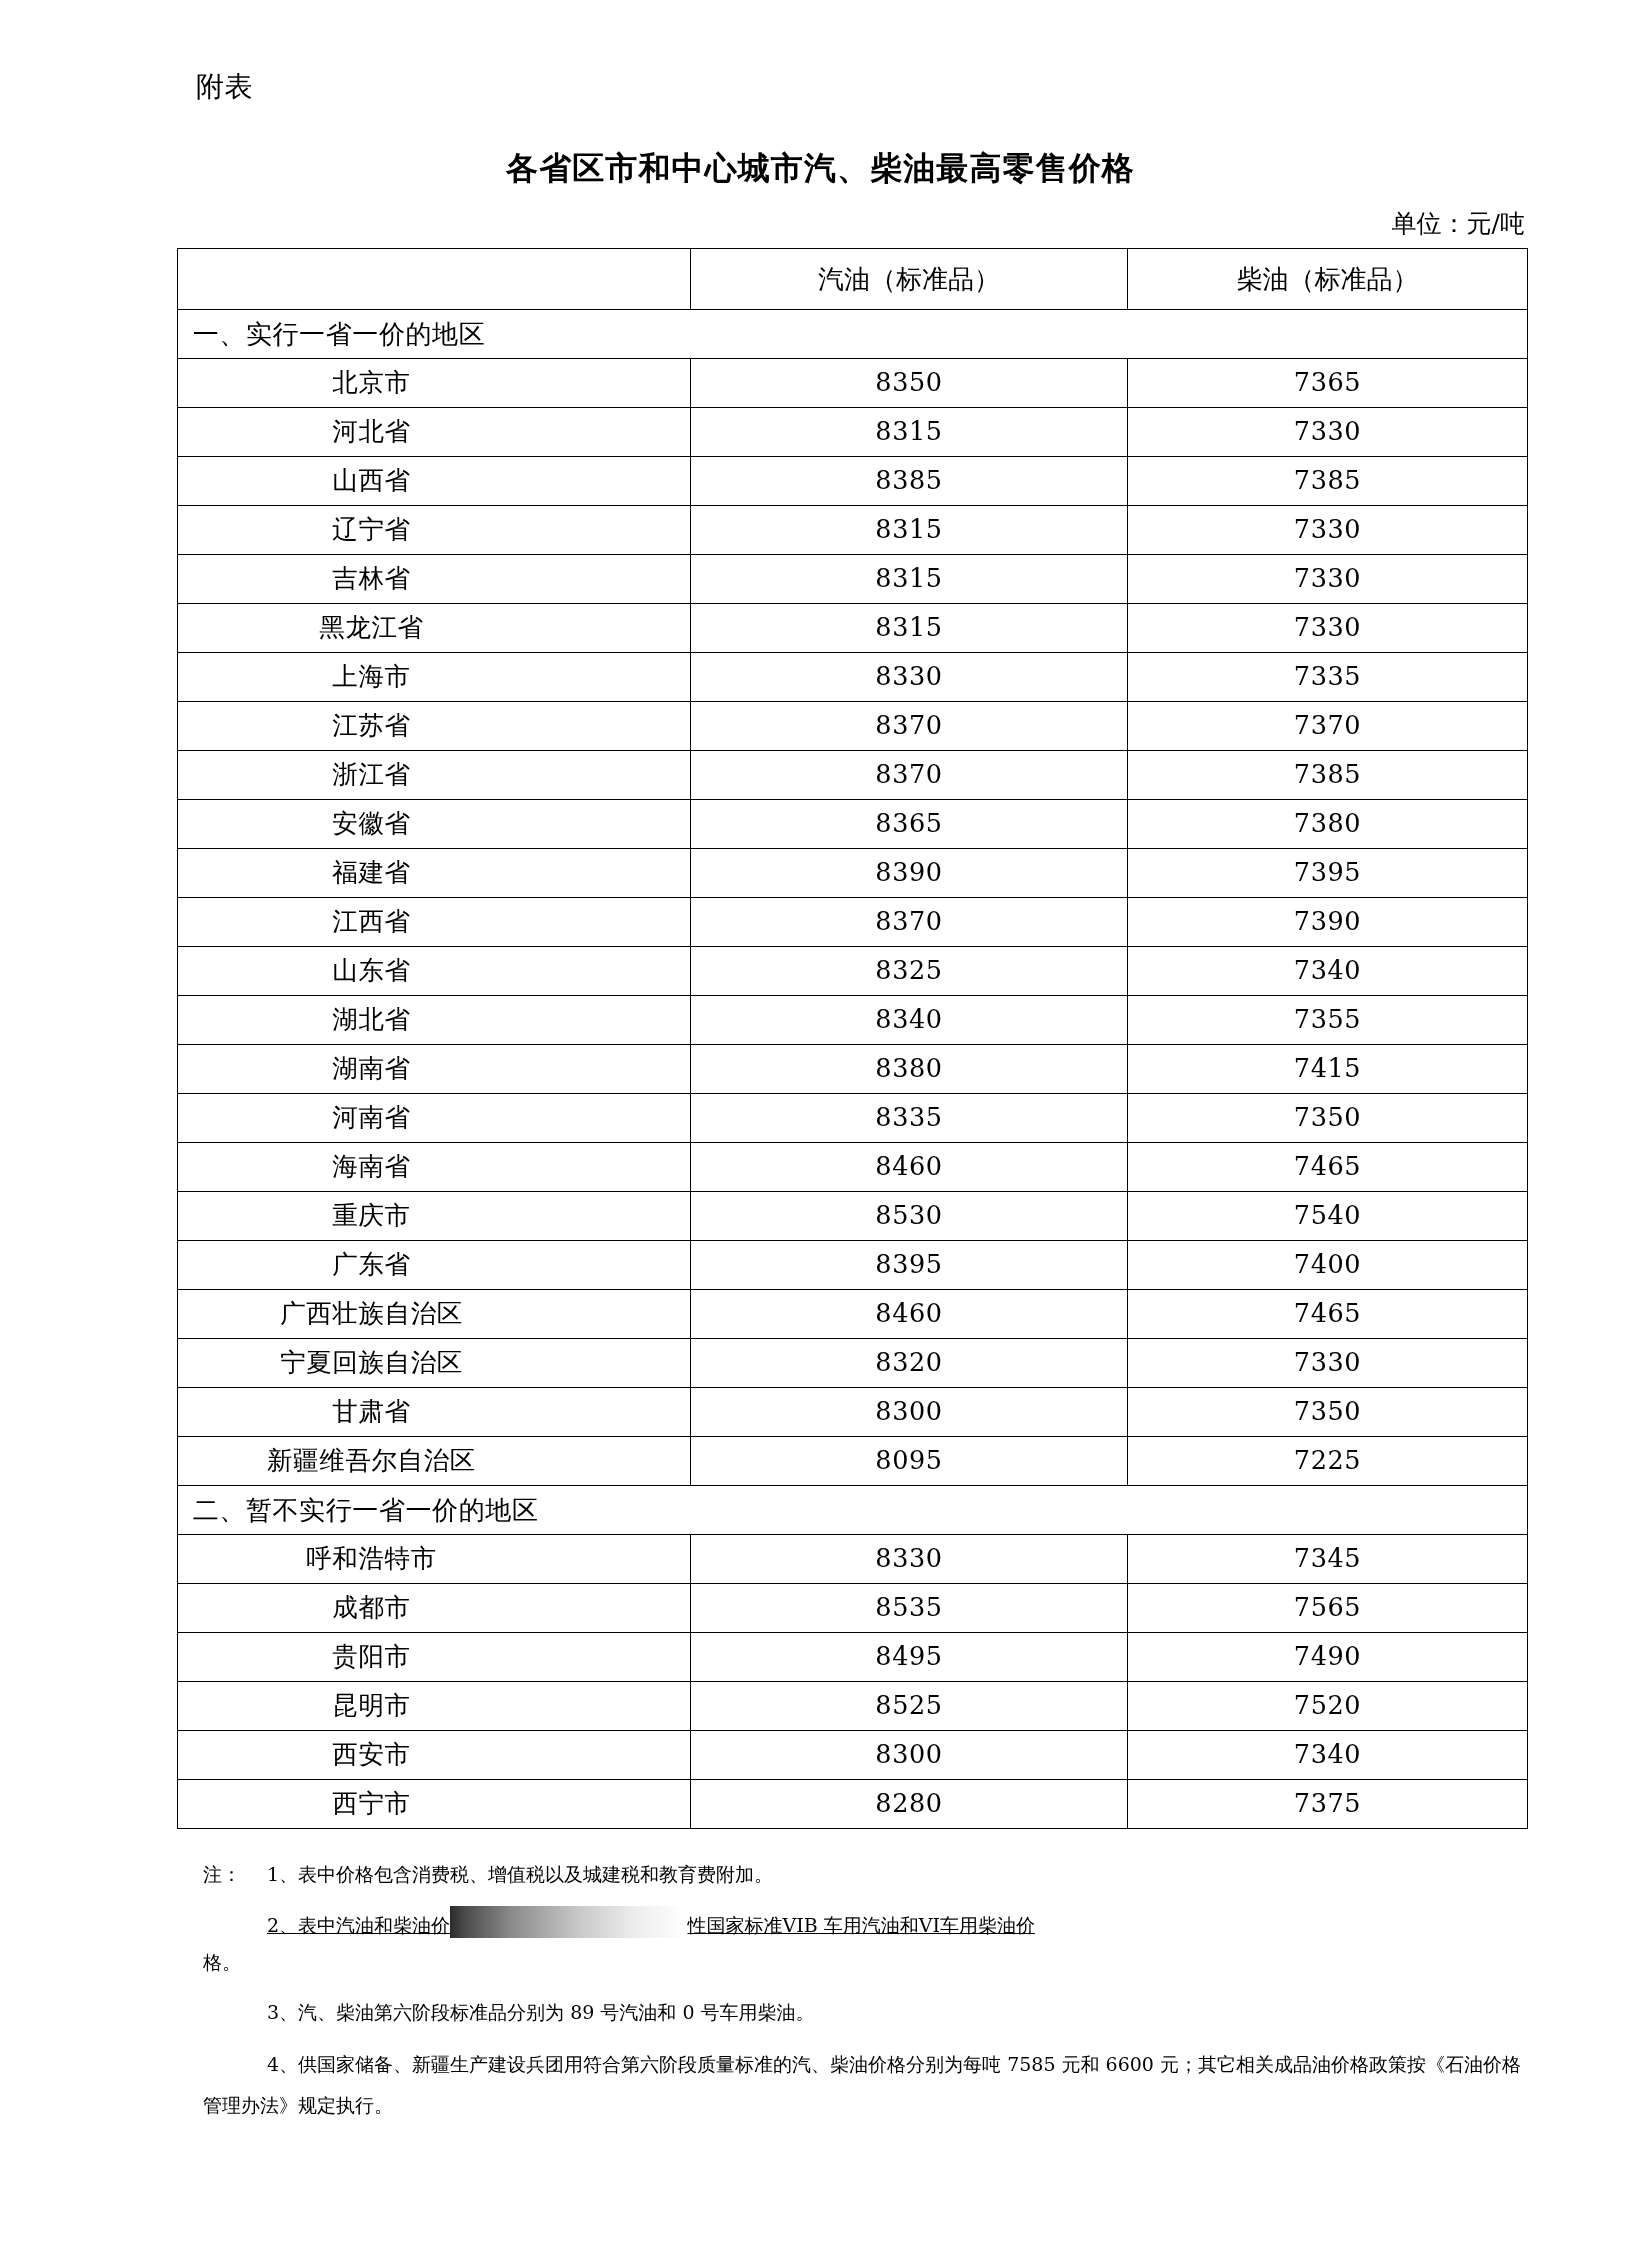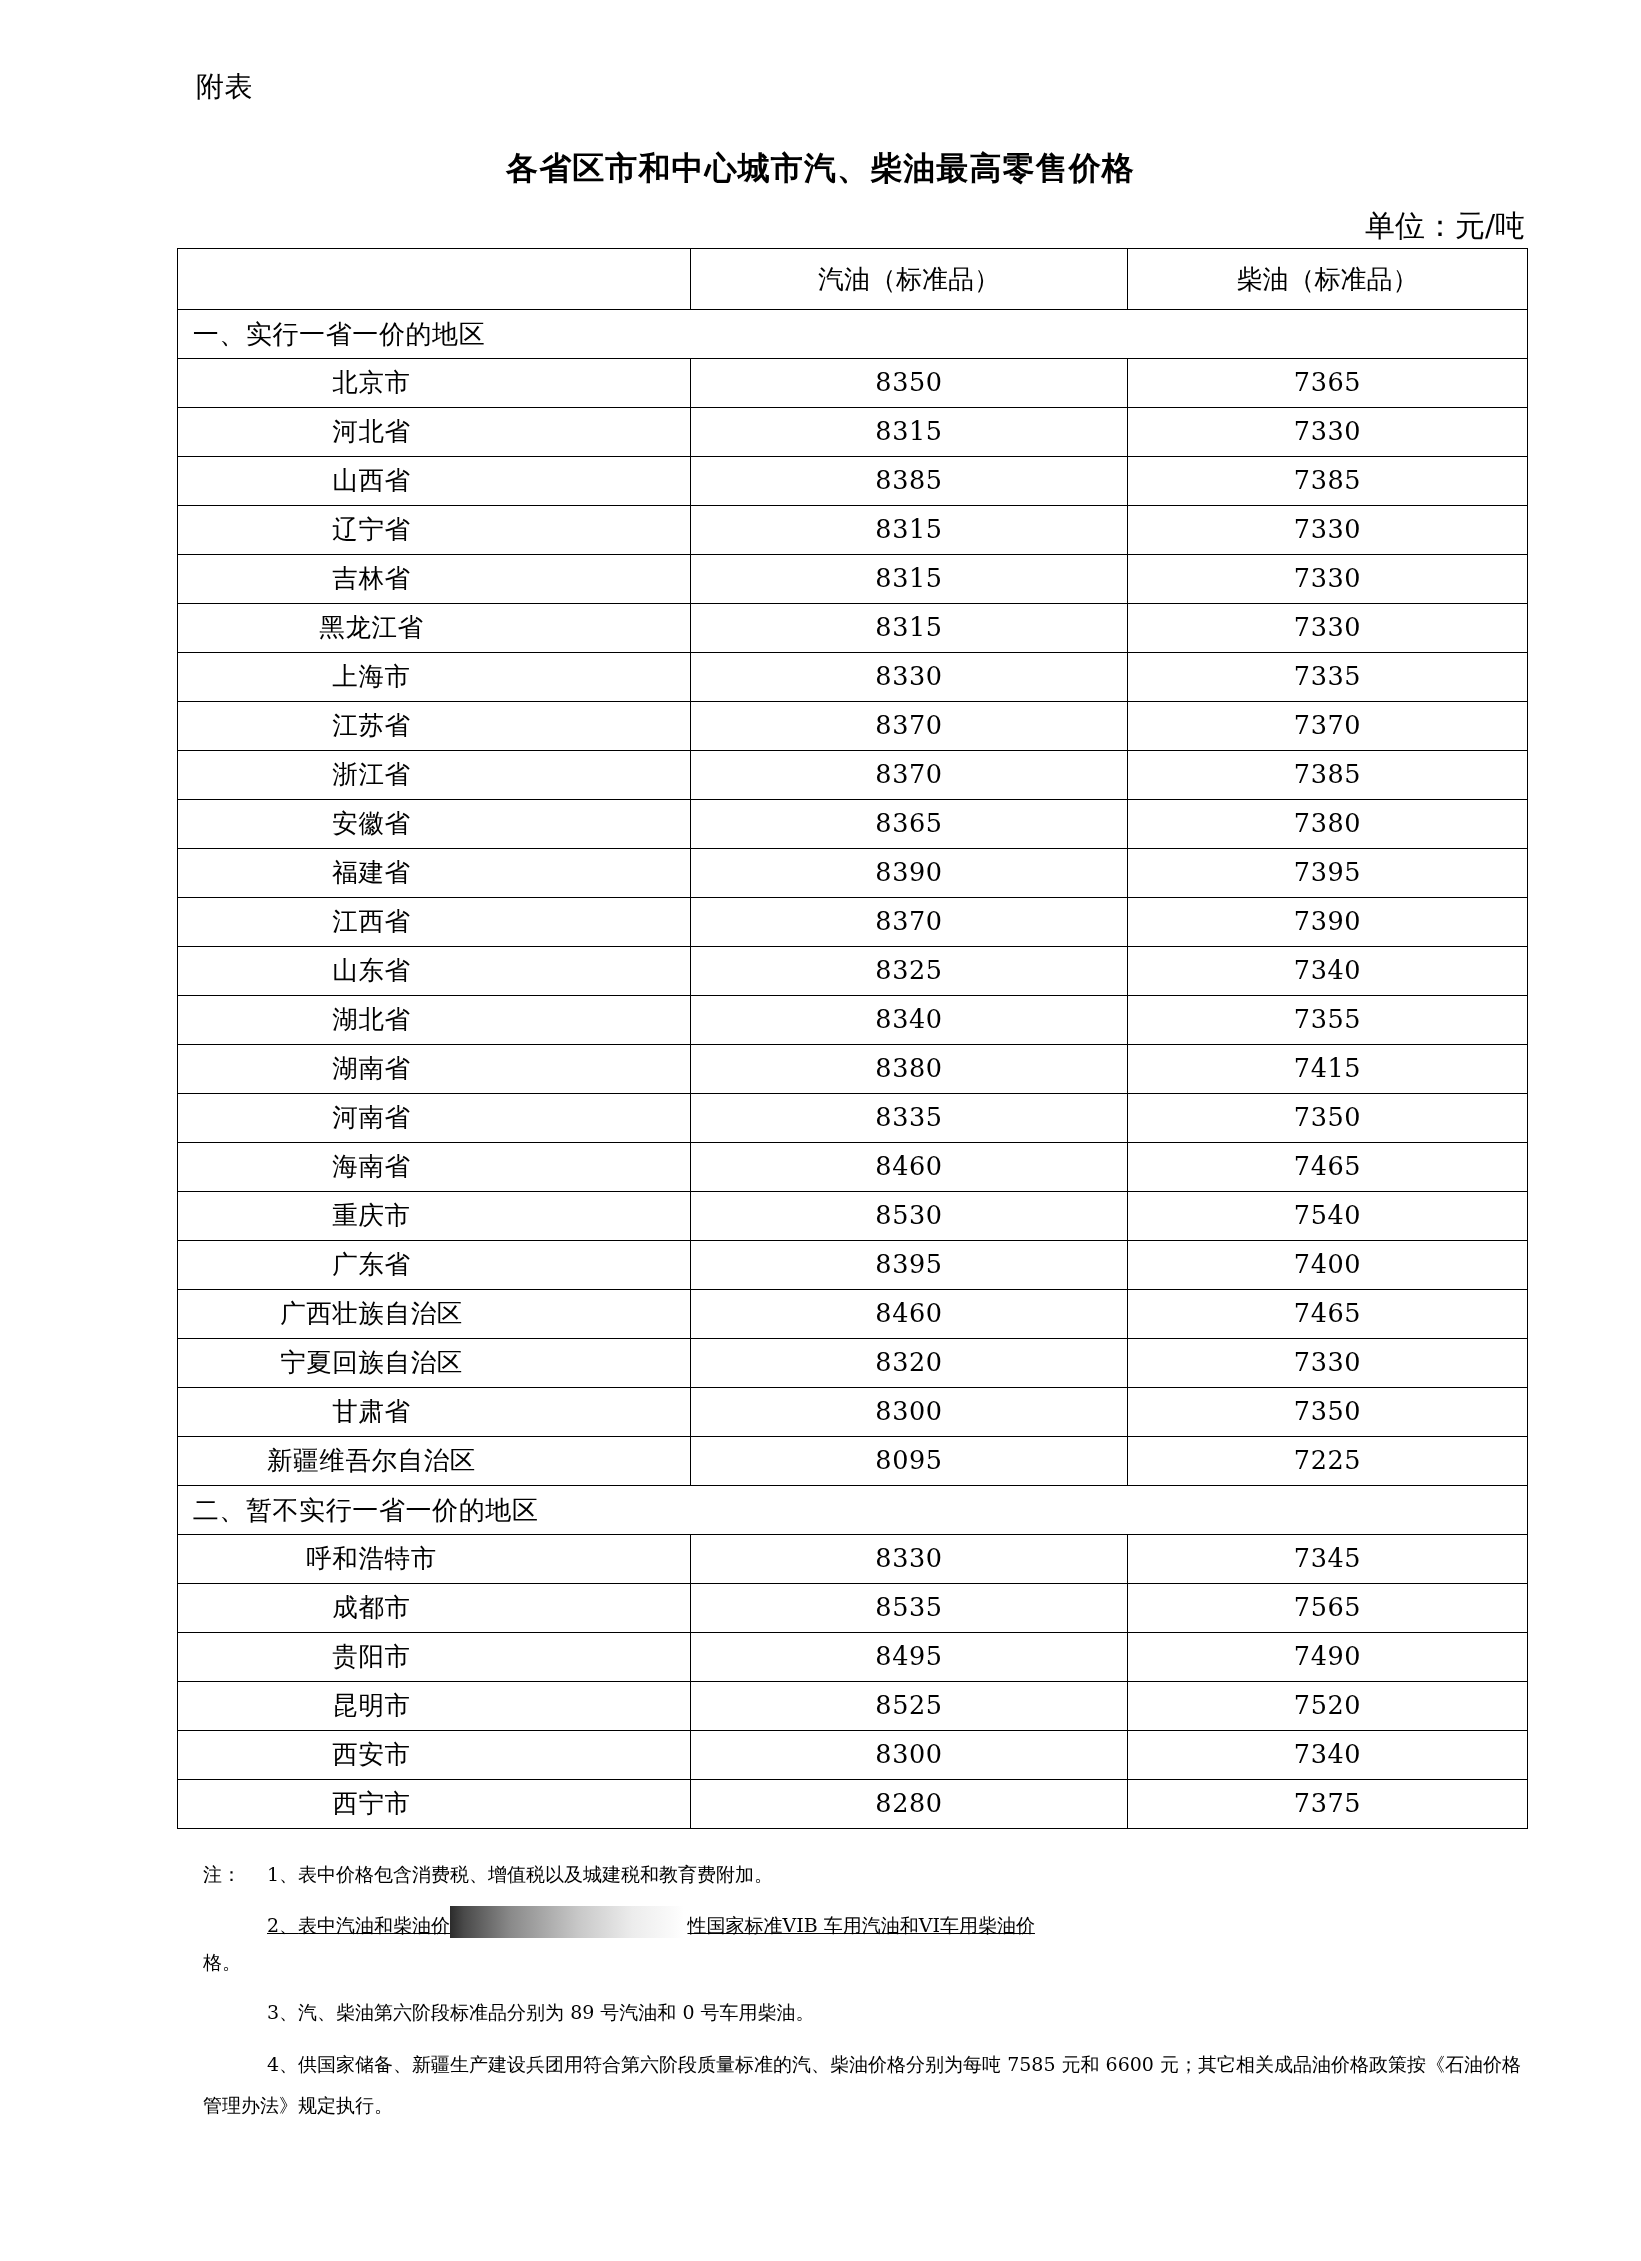--- a/index.html
+++ b/index.html
@@ -48,21 +48,21 @@
     font-family: "DejaVu Sans", "Liberation Sans", sans-serif;
     letter-spacing: 1.1px;
     line-height: 1;
   }
 
   
   .unit-line {
     position: absolute;
     right: 116px;
     top: 211px;
-    font-size: 30px;
+    font-size: 25px;
     line-height: 1;
     white-space: nowrap;
   }
 
   
   .price-table {
     position: absolute;
     left: 177px;
     top: 248px;
     width: 1350px;

